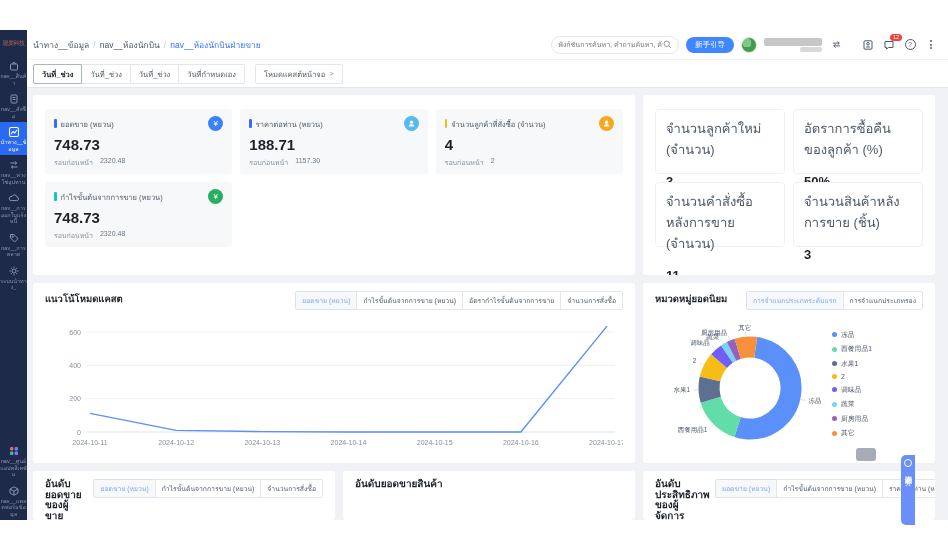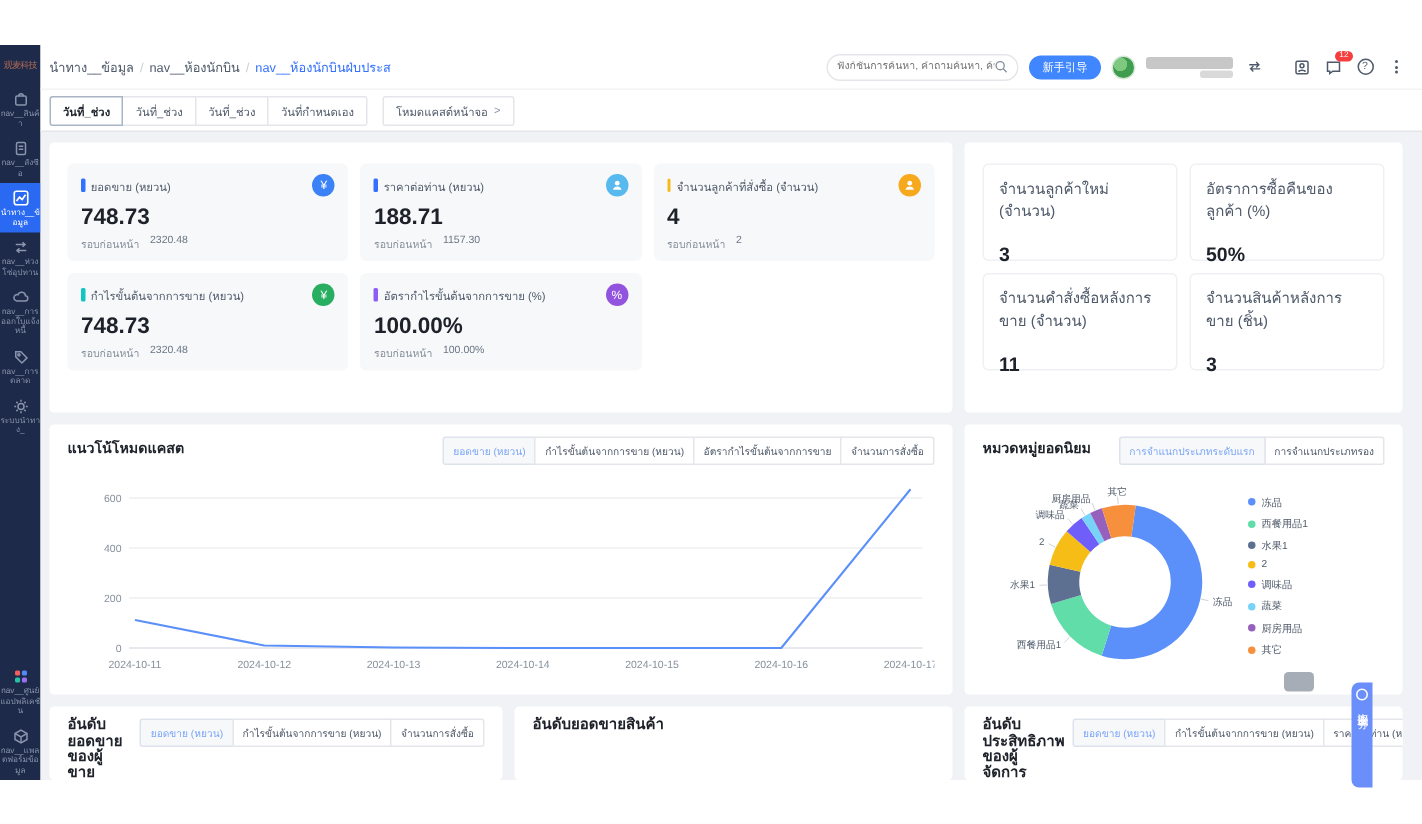--- a/index.html
+++ b/index.html
@@ -60,21 +60,21 @@
   .accent { width:2.5px; height:9px; border-radius:1px; margin-right:4px; }
   .stat-label { font-size:7.5px; color:#4e5969; }
   .icon-circle { margin-left:auto; width:15px; height:15px; border-radius:50%; color:#fff; font-size:8px; display:flex; align-items:center; justify-content:center; }
   .stat-value { font-size:15px; font-weight:bold; color:#1d2129; margin-top:5px; }
   .stat-prev { margin-top:4px; font-size:7px; color:#86909c; display:flex; gap:7px; }
   .stat-prev b { font-weight:normal; color:#6b7785; }
 
   
   .other-grid { margin-top:6px; display:grid; grid-template-columns:1fr 1fr; grid-template-rows:65px 65px; gap:8px; }
   .other-card { border:1px solid #eef0f4; border-radius:4px; padding:8px 10px; background:#fff; }
-  .other-label { font-size:10px; color:#4e5969; }
+  .other-label { font-size:13px; color:#4e5969; }
   .other-value { font-size:13px; font-weight:bold; color:#1d2129; margin-top:14px; }
 
   
   .seg-group { margin-left:auto; display:flex; }
   .seg-btn { border:1px solid #e5e6eb; background:#fff; font-size:6.8px; color:#4e5969; padding:3px 6px; margin-left:-1px; cursor:pointer; white-space:nowrap; font-family:inherit; }
   .seg-btn:first-child { margin-left:0; border-radius:2px 0 0 2px; }
   .seg-btn:last-child { border-radius:0 2px 2px 0; }
   .seg-btn.active { background:#f7f8fa; color:#7aa5f8; border-color:#dde3ec; }
 
   .chart-box { margin-top:4px; }
@@ -175,21 +175,21 @@
     </aside>
 
     <div class="main">
 
       <header class="topbar">
         <div class="crumbs">
           <span>นำทาง__ข้อมูล</span>
           <span class="crumb-sep">/</span>
           <span>nav__ห้องนักบิน</span>
           <span class="crumb-sep">/</span>
-          <span class="crumb-current">nav__ห้องนักบินฝ่บประส</span>
+          <span class="crumb-current">nav__ห้องนักบินฝ่ายขาย</span>
         </div>
         <div class="top-right">
           <div class="searchbox">
             <input placeholder="ฟังก์ชันการค้นหา, คำถามค้นหา, ค้นหาเอกสาร" style="">
             <svg width="9" height="9" viewBox="0 0 10 10" fill="none" stroke="#86909c" stroke-width="1">
                 <circle cx="4.2" cy="4.2" r="3"></circle>
                 <path d="M6.5 6.5 9 9"></path>
               </svg>
           </div>
           <button class="guide-pill">新手引导</button>
@@ -304,32 +304,20 @@
                   <span class="stat-label">กำไรขั้นต้นจากการขาย (หยวน)</span>
                 <span class="icon-circle" style="background: rgb(39, 174, 96);">¥</span>
                 </div>
               <div class="stat-value">748.73</div>
               <div class="stat-prev">
                   <span>รอบก่อนหน้า</span>
                   <b>2320.48</b>
                 </div>
             </div>
 
-            <div class="stat-card">
-              <div class="stat-top">
-                  <span class="accent" style="background: rgb(141, 92, 246);"></span>
-                  <span class="stat-label">อัตรากำไรขั้นต้นจากการขาย (%)</span>
-                <span class="icon-circle" style="background: rgb(146, 84, 222);">%</span>
-                </div>
-              <div class="stat-value">100.00%</div>
-              <div class="stat-prev">
-                  <span>รอบก่อนหน้า</span>
-                  <b>100.00%</b>
-                </div>
-            </div>
 
           </div>
         </section>
 
         <section class="card">
           <div class="other-grid">
             <div class="other-card">
               <div class="other-label">จำนวนลูกค้าใหม่ (จำนวน)</div>
               <div class="other-value">3</div>
             </div>

